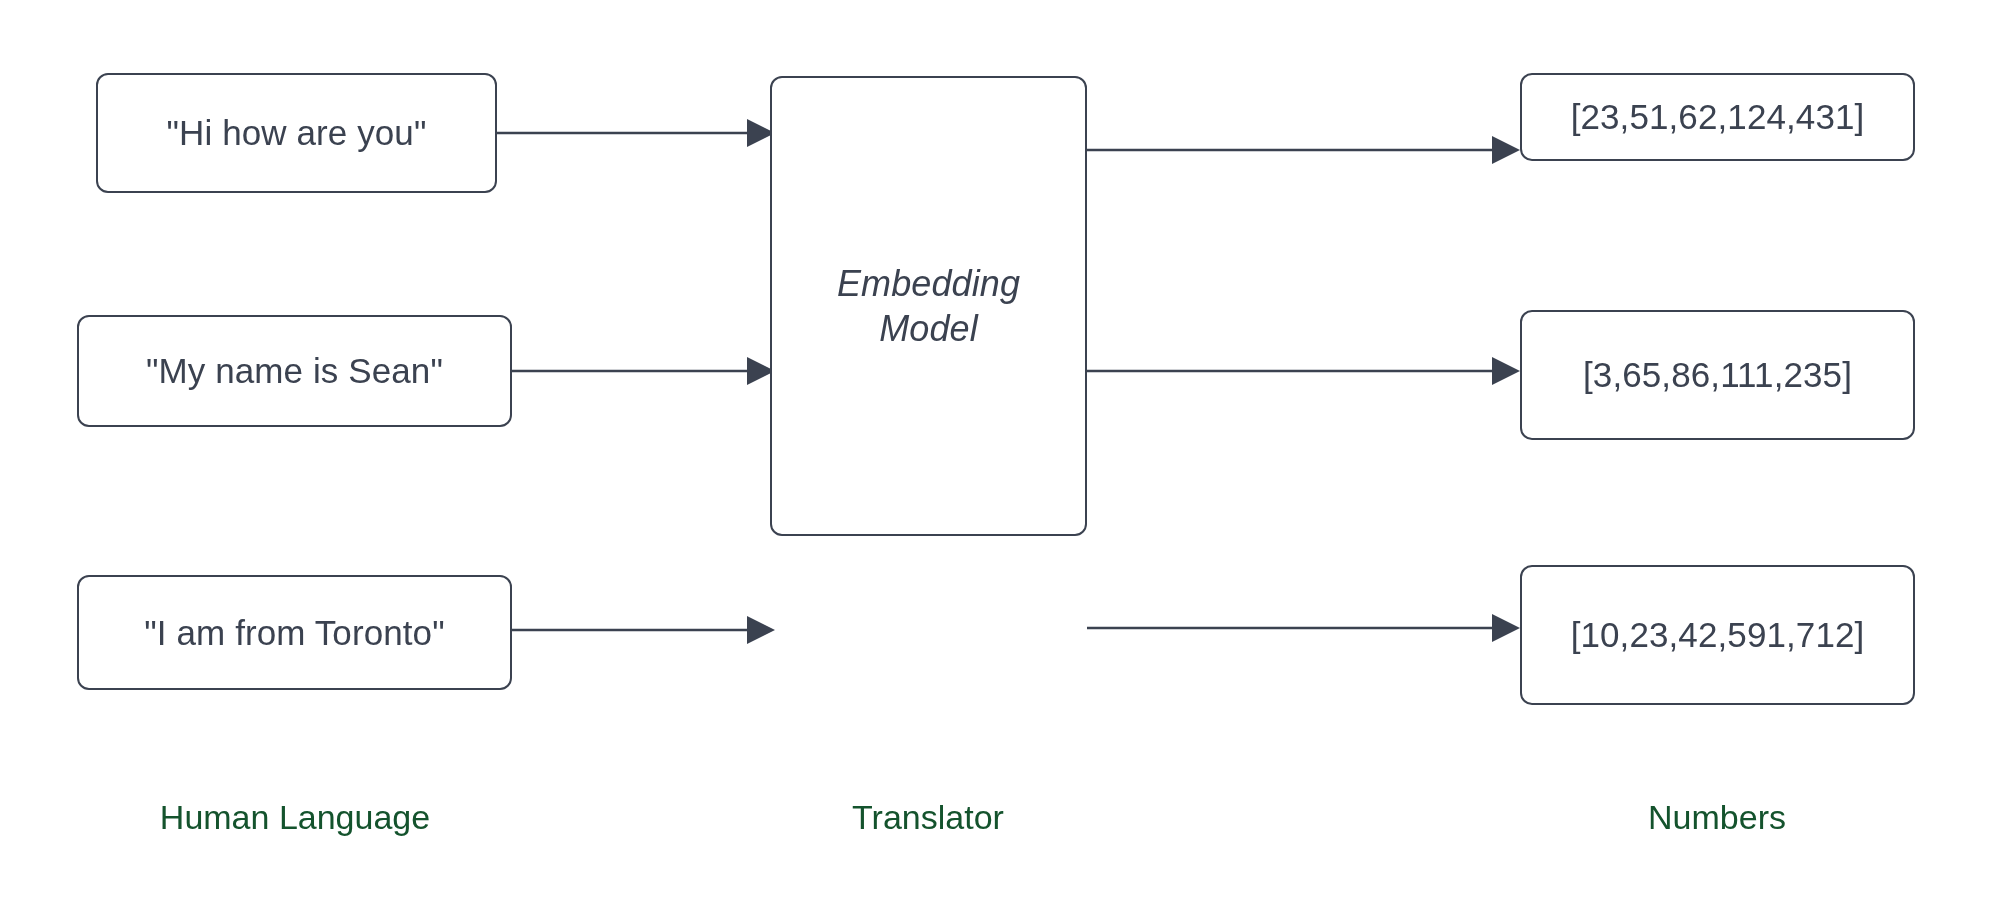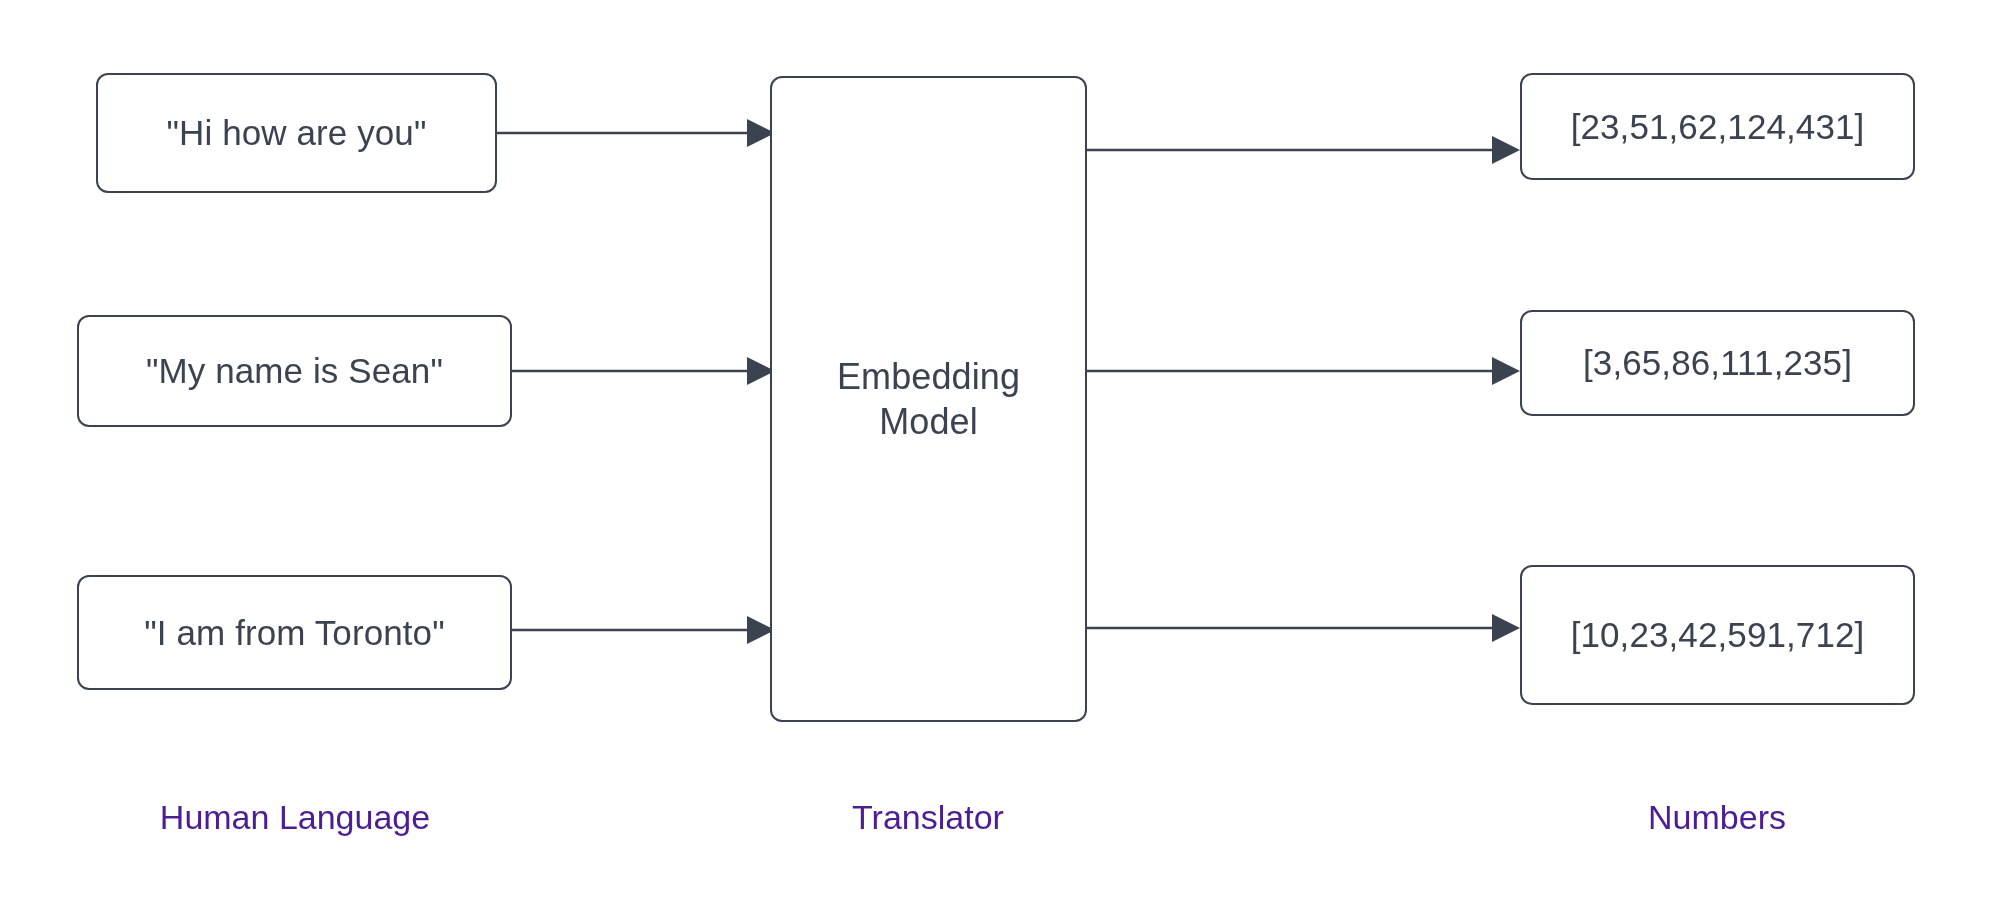--- a/index.html
+++ b/index.html
@@ -35,21 +35,21 @@
     letter-spacing: 0.1px;
     white-space: pre;
   }
   .node.center {
     font-size: 36px;
     white-space: pre-line;
   }
   
   .caption {
     position: absolute;
-    color: #4c1d95;
+    color: #14532d;
     font-size: 34px;
     line-height: 1;
     text-align: center;
     white-space: nowrap;
     transform: translateX(-50%);
   }
   
   #edges {
     position: absolute;
     left: 0;
@@ -104,26 +104,26 @@
       <polygon class="edge-head" points="1492,614 1520,628 1492,642"></polygon>
     </g>
   </svg>
 
   <div class="node" style="left:96px; top:73px; width:401px; height:120px;">"Hi how are you"</div>
 
   <div class="node" style="left:77px; top:315px; width:435px; height:112px;">"My name is Sean"</div>
 
   <div class="node" style="left:77px; top:575px; width:435px; height:115px;">"I am from Toronto"</div>
 
-  <div class="node center" style="left:770px; top:76px; width:317px; height:646px;">Embedding
+  <div class="node center" style="left:770px; top:76px; width:317px; height:460px;font-style:italic;">Embedding
 Model</div>
 
-  <div class="node" style="left:1520px; top:73px; width:395px; height:107px;">[23,51,62,124,431]</div>
+  <div class="node" style="left:1520px; top:73px; width:395px; height:88px;">[23,51,62,124,431]</div>
 
-  <div class="node" style="left:1520px; top:310px; width:395px; height:106px;">[3,65,86,111,235]</div>
+  <div class="node" style="left:1520px; top:310px; width:395px; height:130px;">[3,65,86,111,235]</div>
 
   <div class="node" style="left:1520px; top:565px; width:395px; height:140px;">[10,23,42,591,712]</div>
 
   <div class="caption" style="left:295px; top:800px;">Human Language</div>
 
   <div class="caption" style="left:928px; top:800px;text-align:right;">Translator</div>
 
   <div class="caption" style="left:1717px; top:800px;">Numbers</div>
 
 </div>

